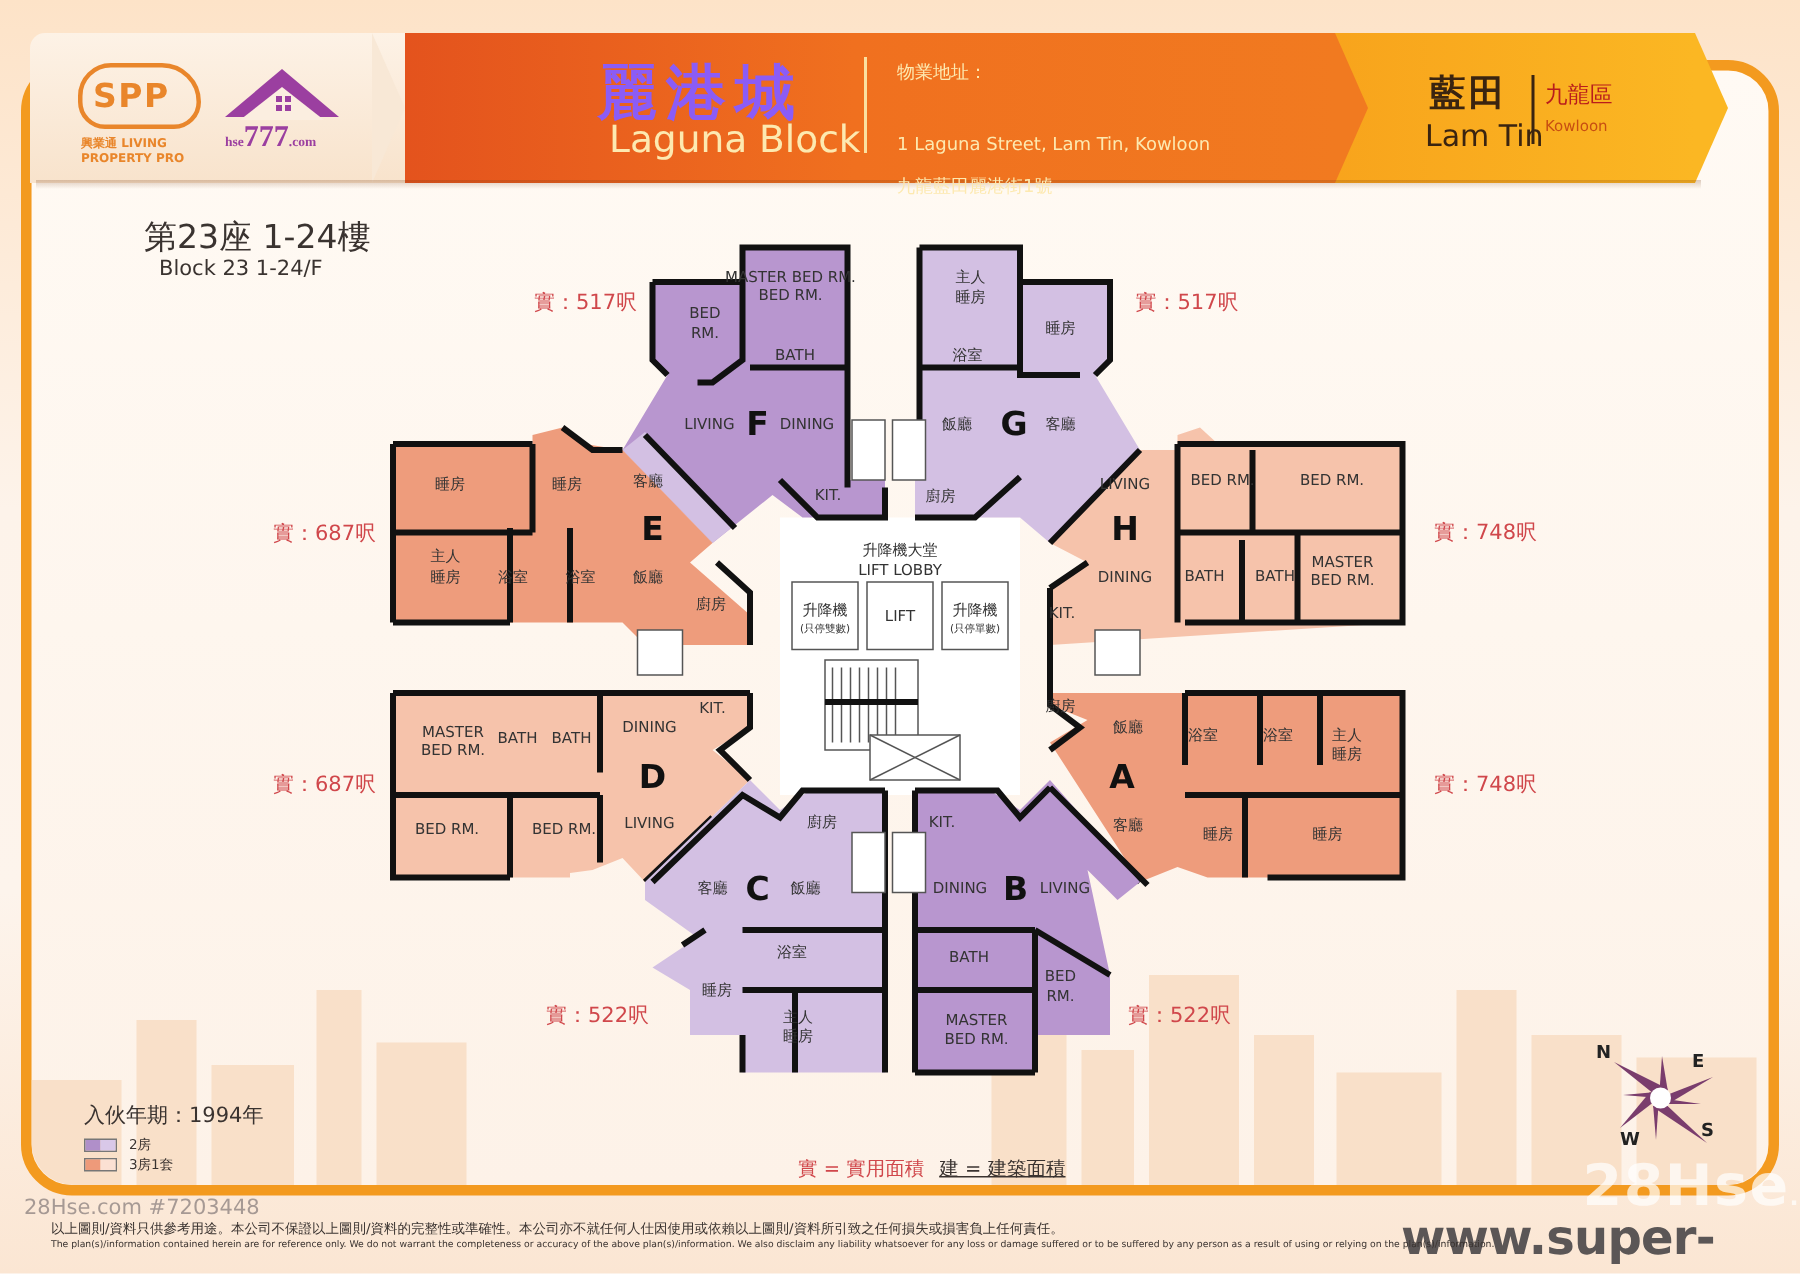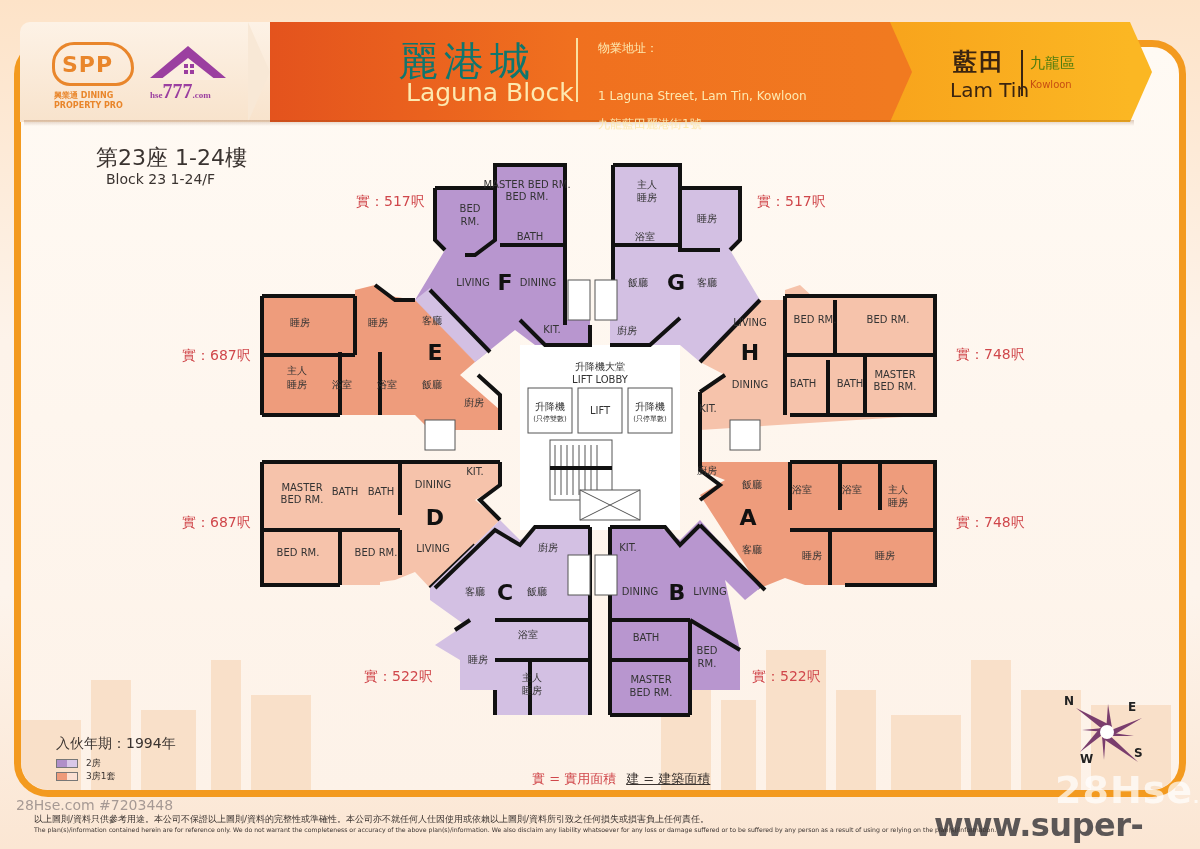--- a/index.html
+++ b/index.html
@@ -41,31 +41,31 @@
   .hse-roof { position: absolute; left: 4px; top: 4px; width: 0; height: 0;
     border-left: 38px solid transparent; border-right: 38px solid transparent; border-bottom: 32px solid #9b3fa0; }
   .hse-roof-in { position: absolute; left: 14px; top: 16px; width: 0; height: 0;
     border-left: 28px solid transparent; border-right: 28px solid transparent; border-bottom: 22px solid #fbeee0; }
   .hse-win { position: absolute; left: 38px; top: 22px; width: 10px; height: 10px; background:
     linear-gradient(#9b3fa0,#9b3fa0) 0 0/4px 4px no-repeat, linear-gradient(#9b3fa0,#9b3fa0) 6px 0/4px 4px no-repeat,
     linear-gradient(#9b3fa0,#9b3fa0) 0 6px/4px 4px no-repeat, linear-gradient(#9b3fa0,#9b3fa0) 6px 6px/4px 4px no-repeat; }
   .hse-text { position: absolute; left: 4px; top: 38px; color: #9b3fa0; font-family: Liberation Serif, serif; font-weight: bold; font-size: 9px; white-space: nowrap; }
   .hse-text b { font-size: 20px; }
 
-  .title-zh { position: absolute; left: 398px; top: 34px; font-size: 40px; color: #0f766e; letter-spacing: 6px; font-weight: normal; }
+  .title-zh { position: absolute; left: 398px; top: 34px; font-size: 40px; color: #8b5cf6; letter-spacing: 6px; font-weight: bold; }
   .title-en { position: absolute; left: 406px; top: 78px; font-size: 25px; color: #fde9b0; }
   .hdr-divider { position: absolute; left: 576px; top: 38px; width: 2px; height: 64px; background: #fbe0a0; }
   .addr-label { position: absolute; left: 598px; top: 40px; font-size: 12px; color: #fde9b0; }
   .addr-zh { position: absolute; left: 598px; top: 72px; font-size: 12px; color: #fde9b0; margin-top: 44px; }
   .addr-en { position: absolute; left: 598px; top: 89px; font-size: 12px; color: #fde9b0; }
 
   .dist-zh { position: absolute; left: 953px; top: 46px; font-size: 24px; font-weight: bold; color: #3a2410; letter-spacing: 2px; }
   .dist-en { position: absolute; left: 950px; top: 78px; font-size: 20px; color: #3a2410; }
   .dist-div { position: absolute; left: 1021px; top: 50px; width: 2px; height: 46px; background: #3a2410; }
-  .reg-zh { position: absolute; left: 1030px; top: 54px; font-size: 15px; color: #4d7c0f; }
+  .reg-zh { position: absolute; left: 1030px; top: 54px; font-size: 15px; color: #b91c1c; }
   .reg-en { position: absolute; left: 1030px; top: 79px; font-size: 10px; color: #c74e12; }
 
   .block-zh { position: absolute; left: 96px; top: 143px; font-size: 22px; color: #3a3330; }
   .block-en { position: absolute; left: 106px; top: 171px; font-size: 14px; color: #3a3330; }
 
   .plan { position: absolute; left: 0; top: 0; width: 1200px; height: 849px; }
   .area { position: absolute; font-size: 14px; color: #d0474b; white-space: nowrap; }
 
   .intake { position: absolute; left: 56px; top: 735px; font-size: 14px; color: #3a3330; }
   .legend-row { position: absolute; left: 56px; display: flex; align-items: center; gap: 8px; font-size: 9px; color: #3a3330; }
@@ -111,21 +111,21 @@
 <div class="hdr-logo"></div>
 <div class="hdr-logo-arrow"></div>
 <div class="hdr-dist"></div>
 <div class="hdr-dist-notch"></div>
 <div class="hdr-dist-arrow"></div>
 <div class="hdr-shadow"></div>
 
 <div class="spp-logo">
   <div class="spp-cloud"></div>
   <div class="spp-text">SPP</div>
-  <div class="spp-sub">興業通 DINING PROPERTY PRO</div>
+  <div class="spp-sub">興業通 LIVING PROPERTY PRO</div>
 </div>
 <div class="hse-logo">
   <div class="hse-roof"></div>
   <div class="hse-roof-in"></div>
   <div class="hse-win"></div>
   <div class="hse-text"><span>hse</span><b>777</b><span>.com</span></div>
 </div>
 
 <div class="title-zh">麗港城</div>
 <div class="title-en">Laguna Block</div>

